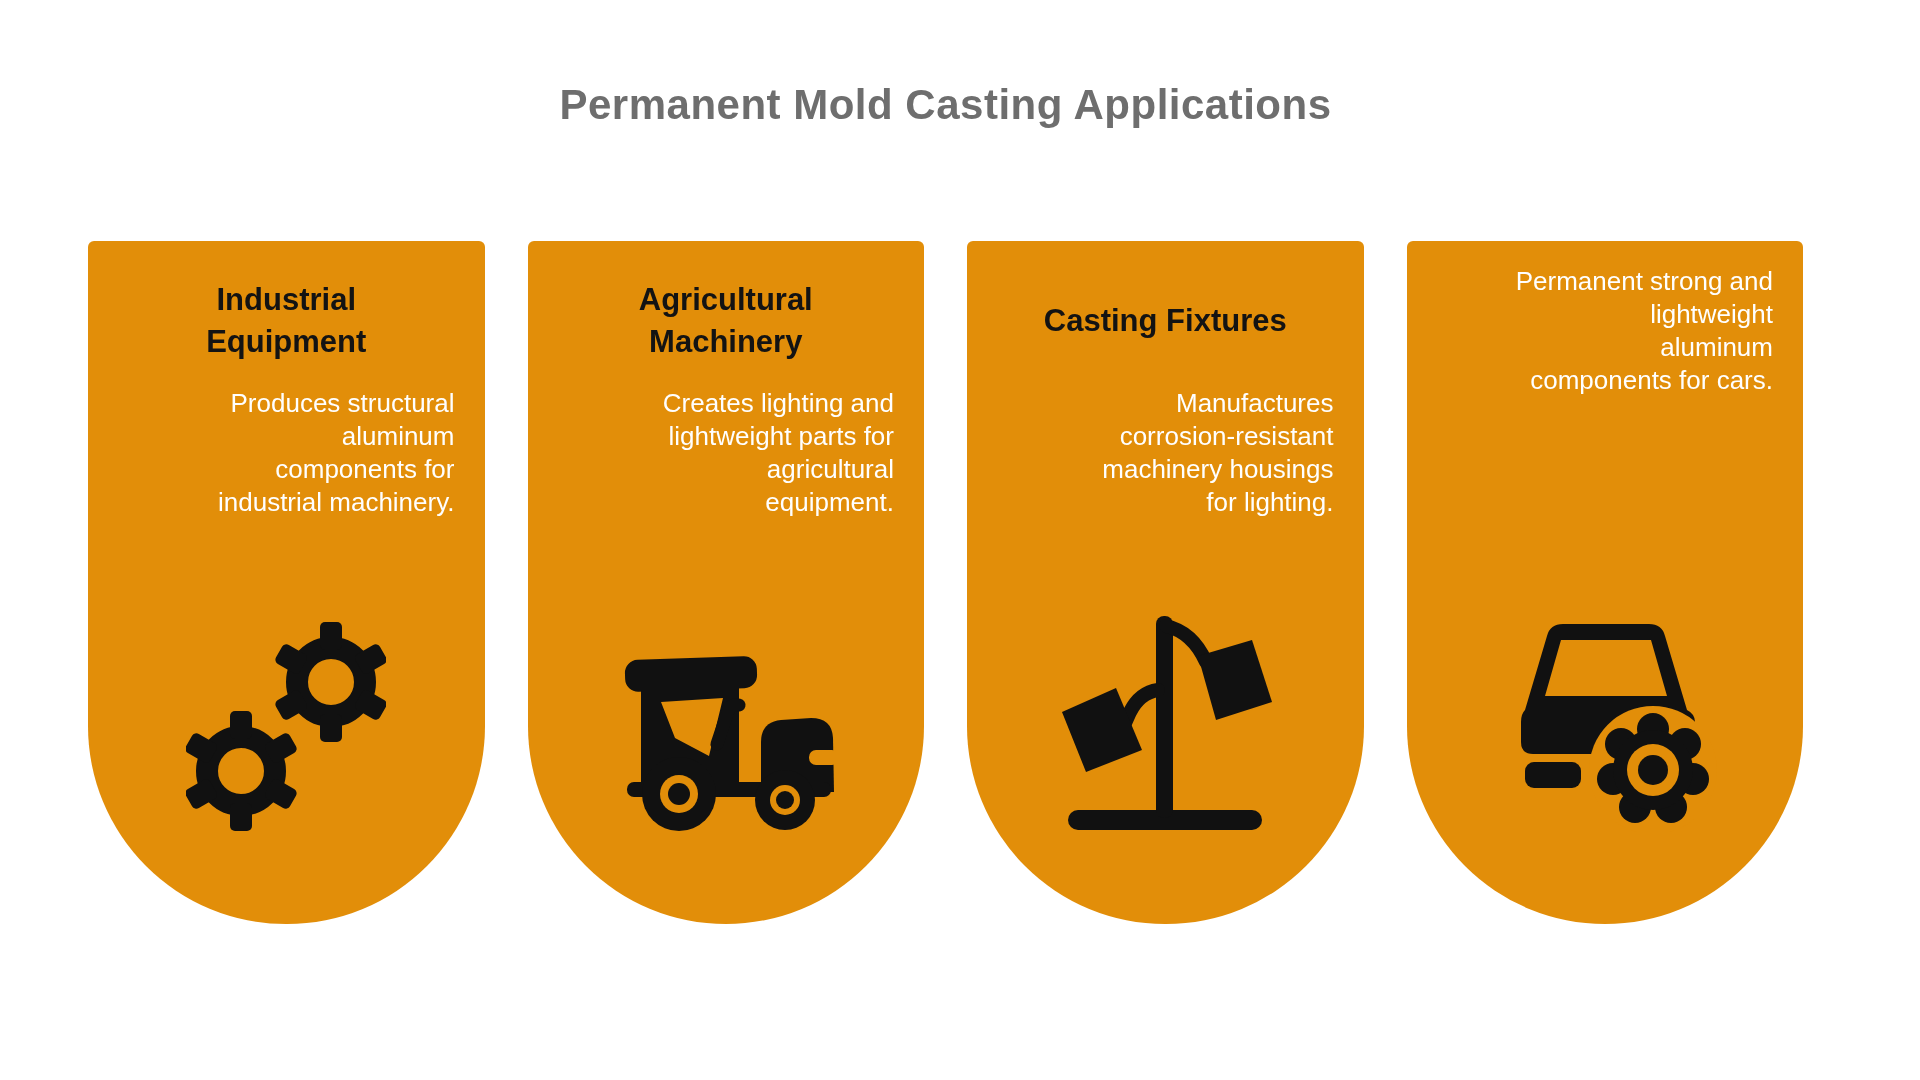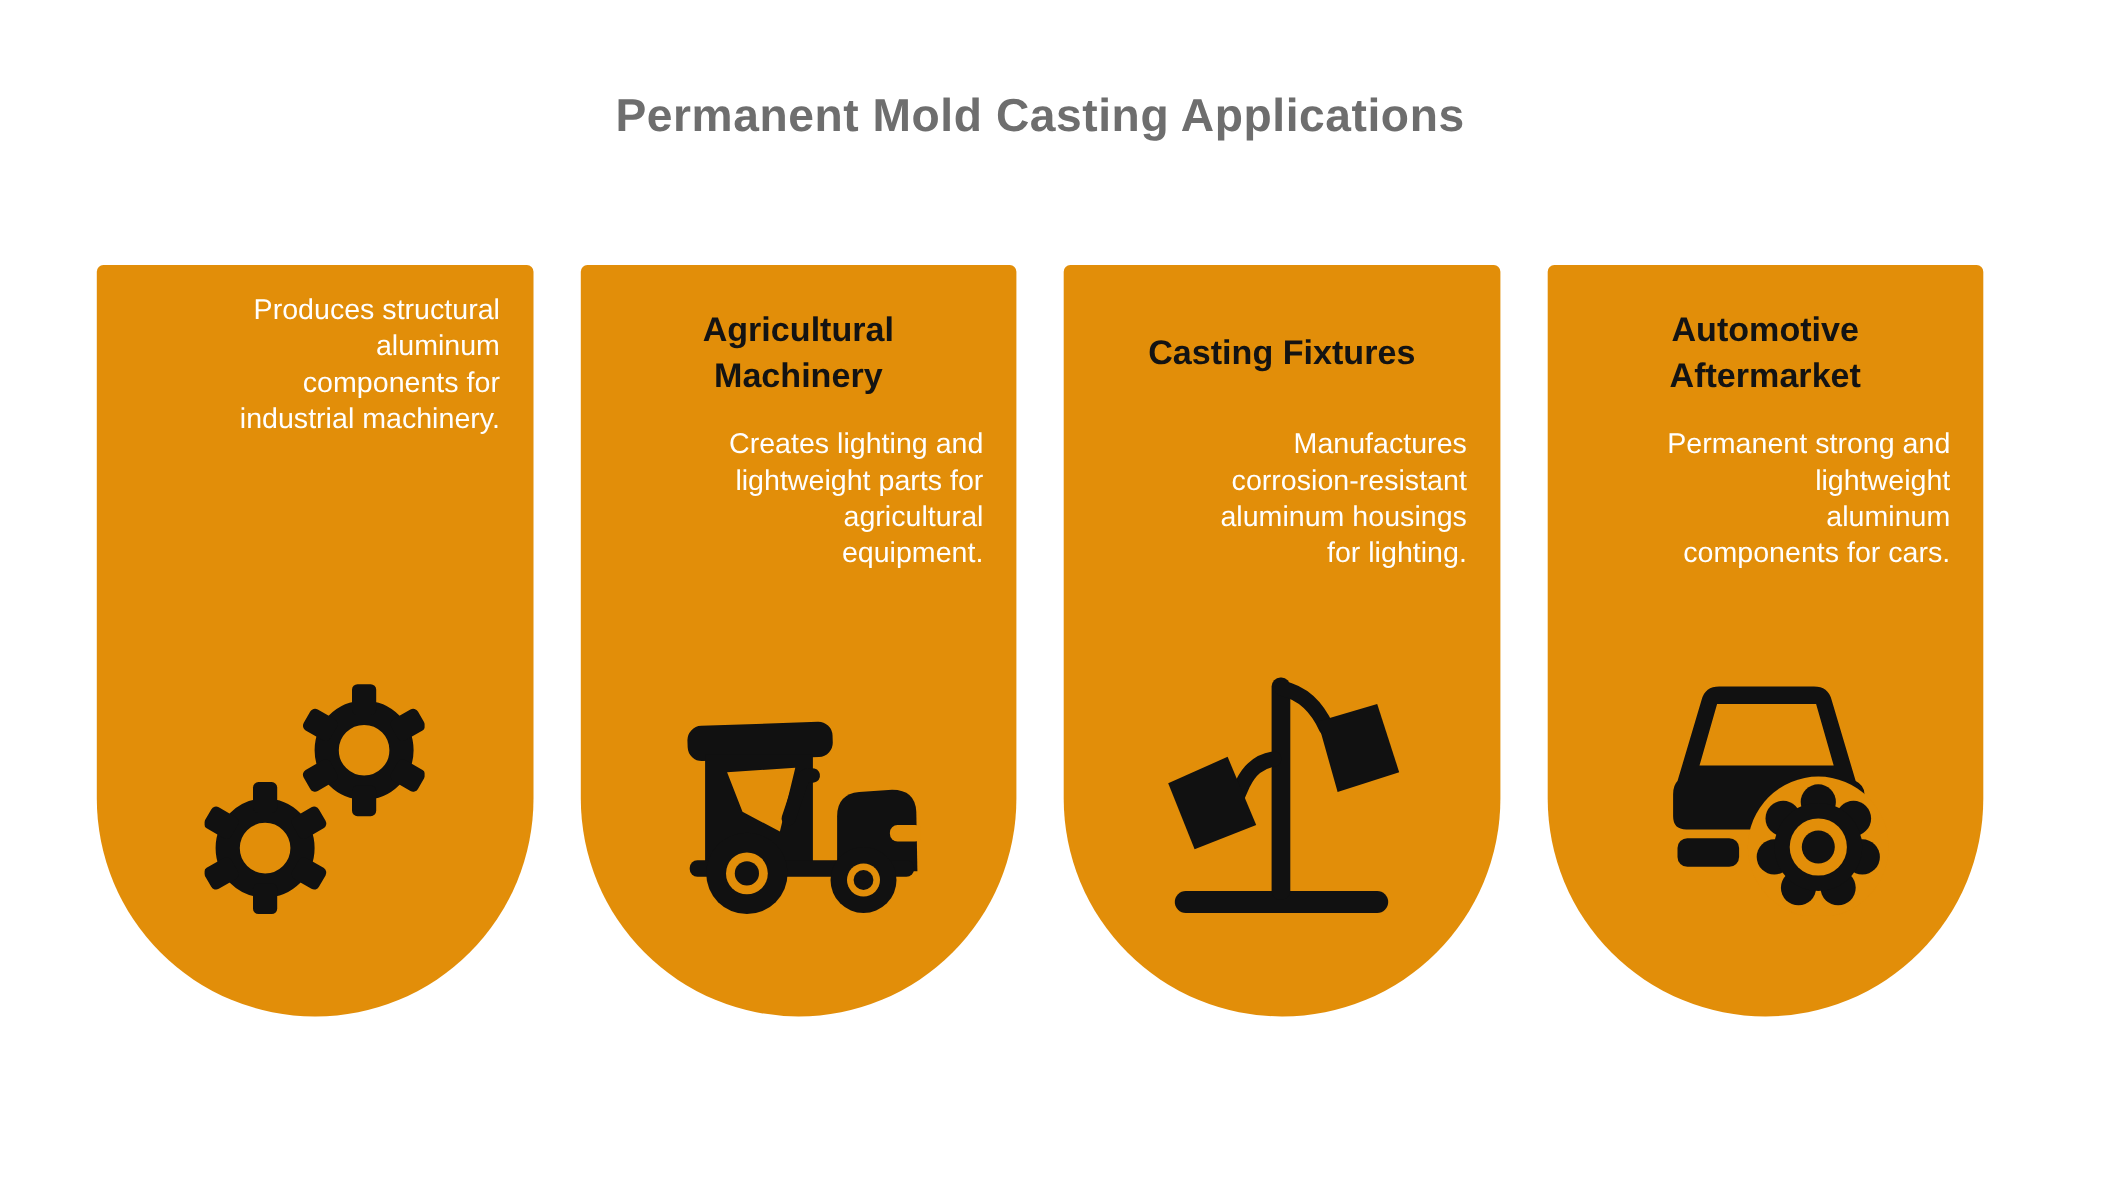--- a/index.html
+++ b/index.html
@@ -49,20 +49,22 @@
 </head>
 <body>
 
 <div class="page">
 
   <h1 class="page-title">Permanent Mold Casting Applications</h1>
 
   <div class="cards">
 
     <div class="card">
+      <div class="card-title">Industrial
+Equipment</div>
       <div class="card-body">Produces structural
 aluminum
 components for
 industrial machinery.</div>
       <div class="icon-wrap">
         <svg width="200" height="212" viewBox="0 0 200 212" aria-hidden="true">
           <defs>
             <g id="gear-shape">
               <circle r="34" class="ink-stroke" stroke-width="22"></circle>
               <rect x="-11" y="-60" width="22" height="28" rx="5" class="ink"></rect>
@@ -109,43 +111,41 @@
           <circle cx="170" cy="150" r="15" class="bg-fill"></circle>
           <circle cx="170" cy="150" r="9" class="ink"></circle>
         </svg>
       </div>
     </div>
 
     <div class="card">
       <div class="card-title">Casting Fixtures</div>
       <div class="card-body">Manufactures
 corrosion-resistant
-aluminum housings
+machinery housings
 for lighting.</div>
       <div class="icon-wrap">
         <svg width="214" height="222" viewBox="0 0 214 222" aria-hidden="true">
 
           <rect x="10" y="200" width="194" height="20" rx="10" class="ink"></rect>
 
           <rect x="98" y="6" width="17" height="202" rx="8" class="ink"></rect>
 
           <path class="ink-stroke" d="M108,16 C126,20 139,32 148,52" stroke-width="14" stroke-linecap="round"></path>
 
           <polygon class="ink" points="140,46 194,30 214,92 158,110"></polygon>
 
           <path class="ink-stroke" d="M100,80 C86,82 78,90 72,102 L64,120" stroke-width="14" stroke-linecap="round"></path>
 
           <polygon class="ink" points="4,102 58,78 84,140 28,162"></polygon>
         </svg>
       </div>
     </div>
 
     <div class="card">
-      <div class="card-title">Automotive
-Aftermarket</div>
       <div class="card-body">Permanent strong and
 lightweight
 aluminum
 components for cars.</div>
       <div class="icon-wrap">
         <svg width="228" height="220" viewBox="0 0 228 220" aria-hidden="true">
 
           <path class="ink" fill-rule="evenodd" d="M34,98 L56,24 Q59,12 72,12 L158,12 Q171,12 174,24 L196,98
                    Q204,102 204,110 L204,130 Q204,142 192,142 L42,142
                    Q30,142 30,130 L30,110 Q30,102 34,98 Z

